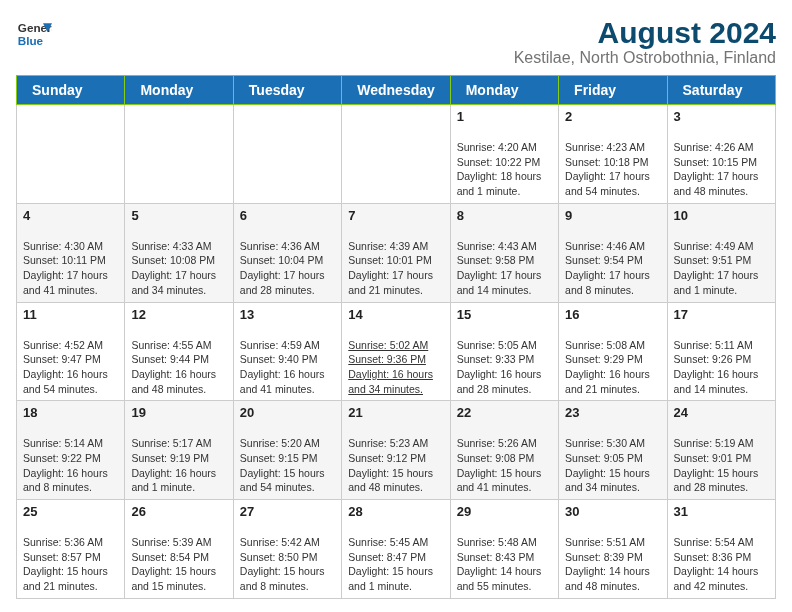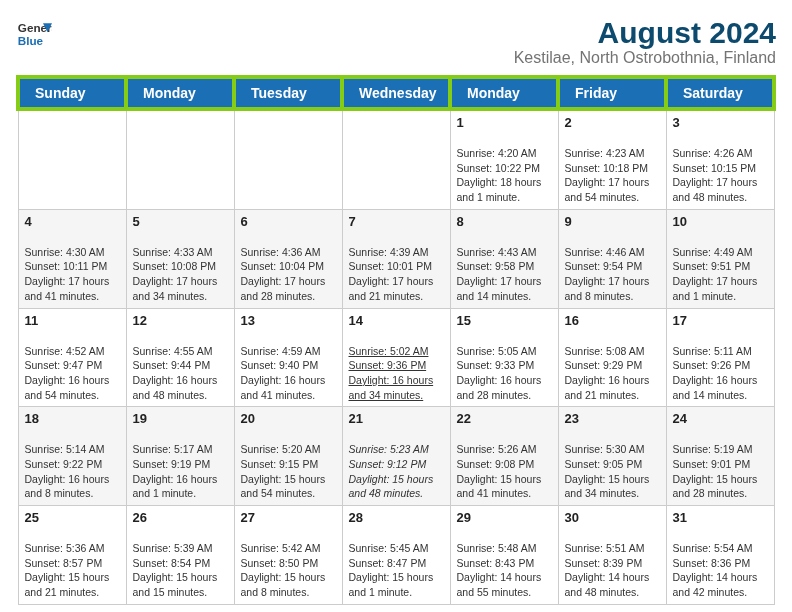--- a/index.html
+++ b/index.html
@@ -43,21 +43,21 @@
       border-collapse: collapse;
       table-layout: fixed;
     }
     .calendar-table th {
       background-color: #1a6fb5;
       color: #fff;
       text-align: left;
       padding: 6px 15px;
       font-size: 14px;
       font-weight: bold;
-      border: 4px solid #84cc16;
+      border: 1px solid #84cc16;
     }
     .calendar-table td {
       border: 1px solid #ccc;
       vertical-align: top;
       padding: 4px 6px;
       font-size: 11px;
       color: #333;
       min-height: 80px;
       height: 90px;
       background: #fff;
@@ -258,21 +258,21 @@
         </td>
         <td>
           <span class="day-number">20</span>
           <div class="day-info" style="white-space: pre-line;">Sunrise: 5:20 AM
 Sunset: 9:15 PM
 Daylight: 15 hours
 and 54 minutes.</div>
         </td>
         <td>
           <span class="day-number">21</span>
-          <div class="day-info" style="white-space: pre-line; font-style: italic;">Sunrise: 5:23 AM
+          <div class="day-info" style="white-space: pre-line;">Sunrise: 5:23 AM
 Sunset: 9:12 PM
 Daylight: 15 hours
 and 48 minutes.</div>
         </td>
         <td>
           <span class="day-number">22</span>
           <div class="day-info" style="white-space: pre-line;">Sunrise: 5:26 AM
 Sunset: 9:08 PM
 Daylight: 15 hours
 and 41 minutes.</div>

